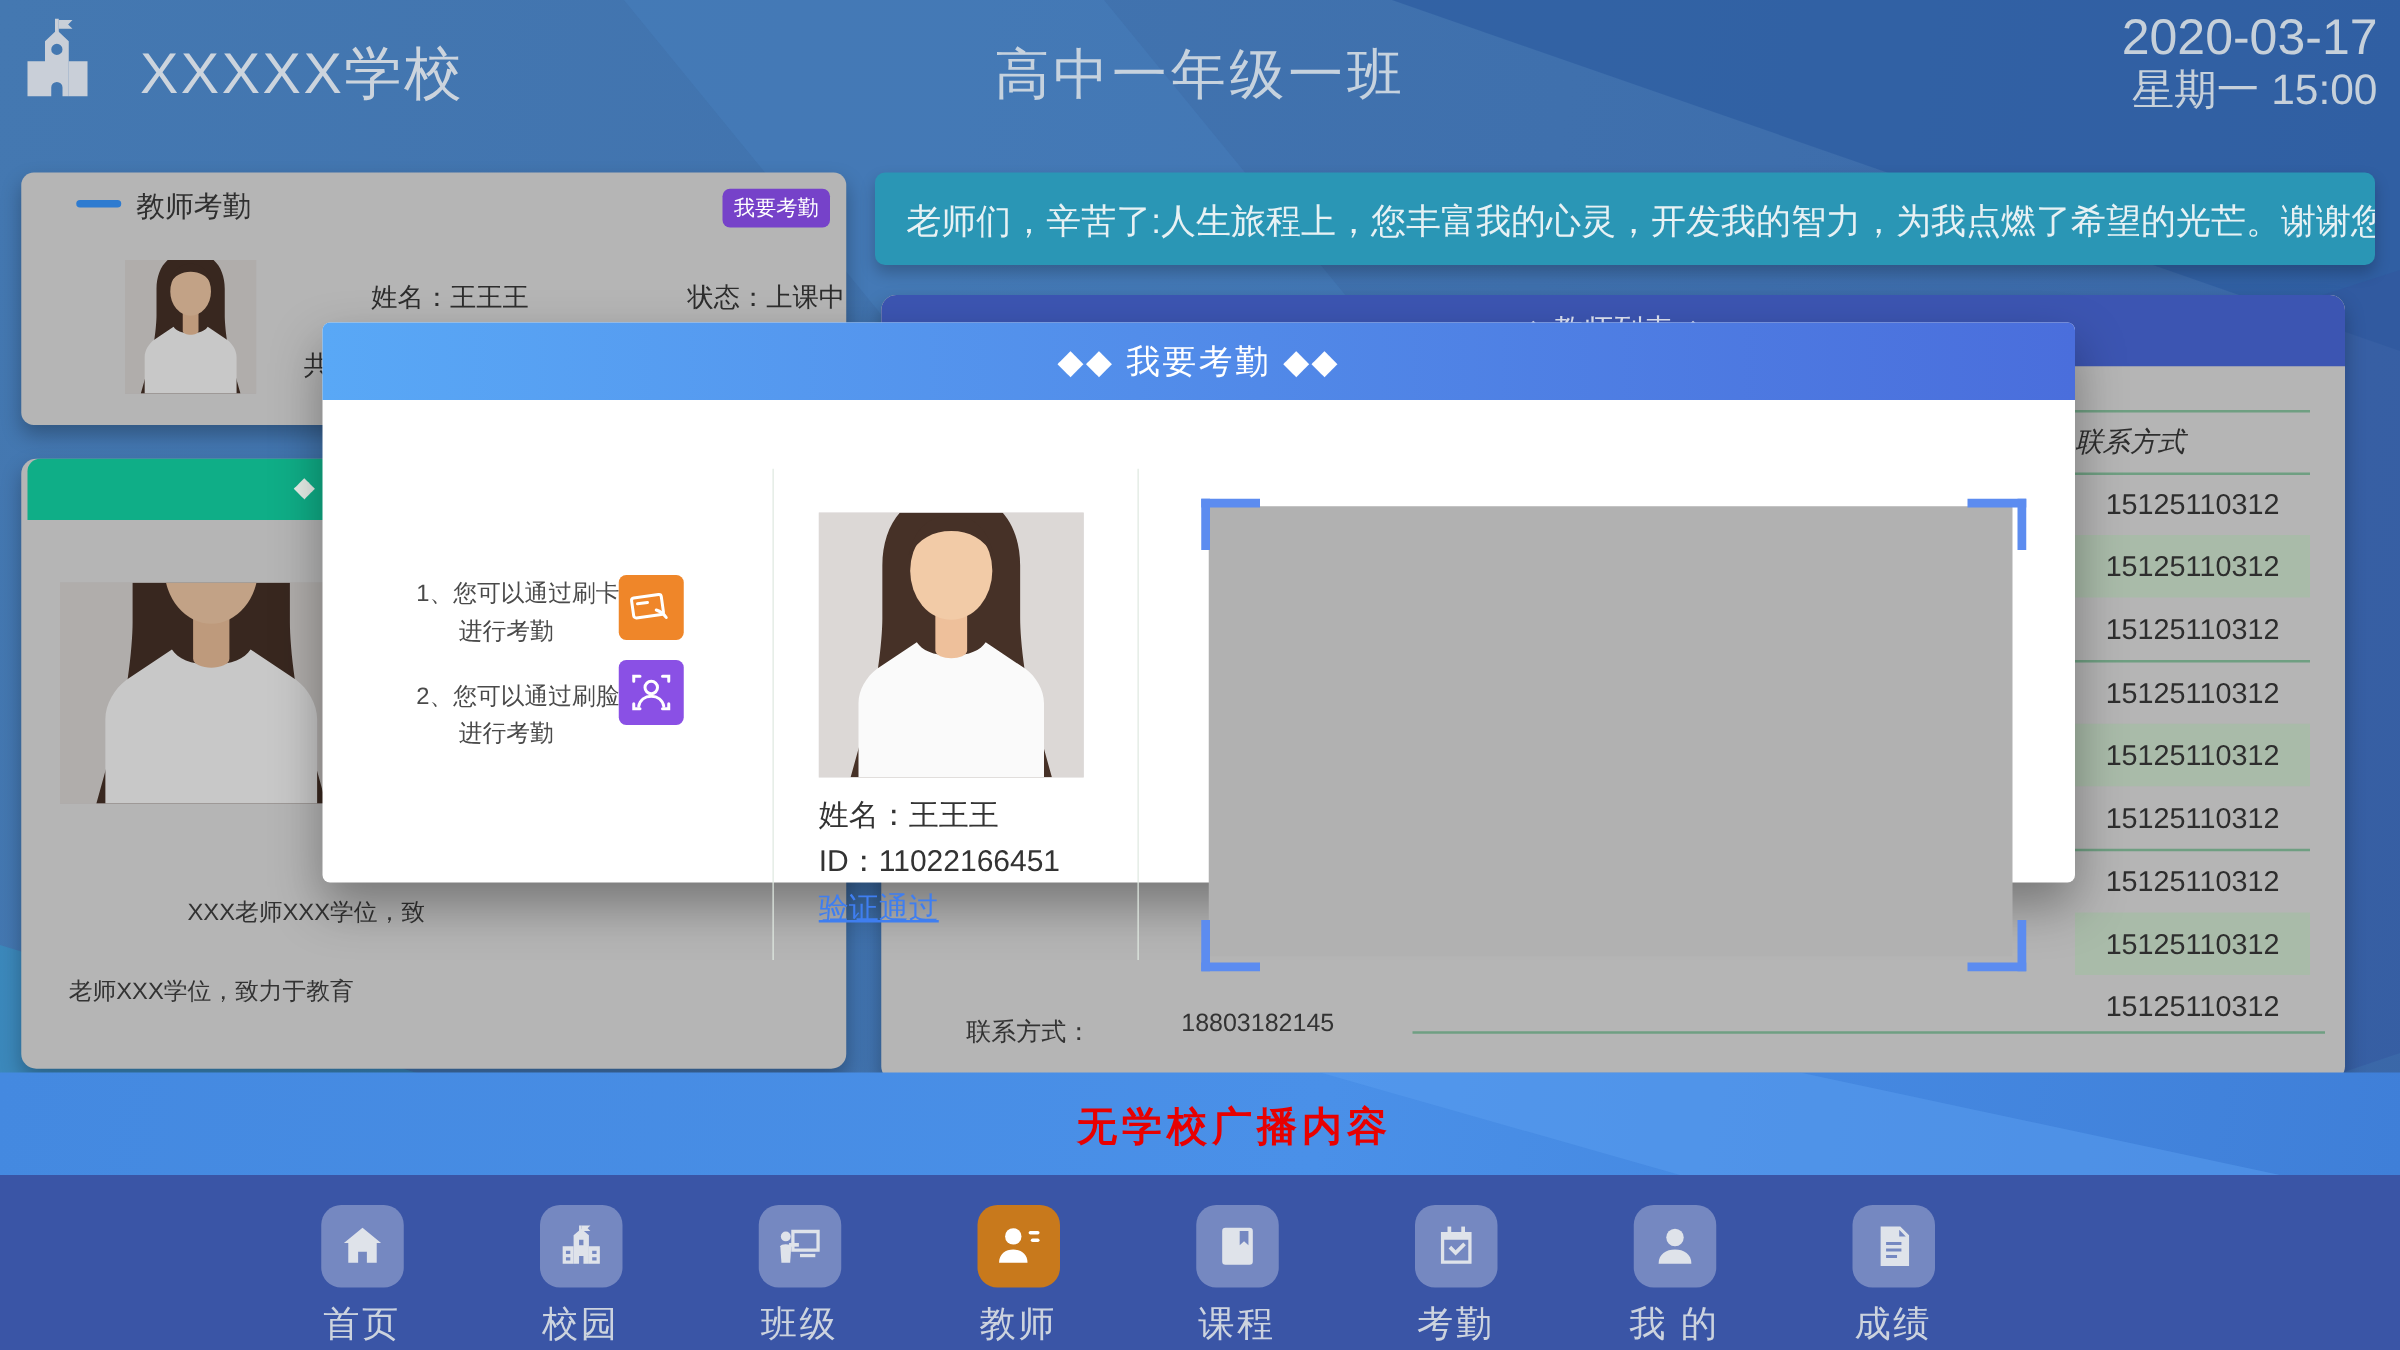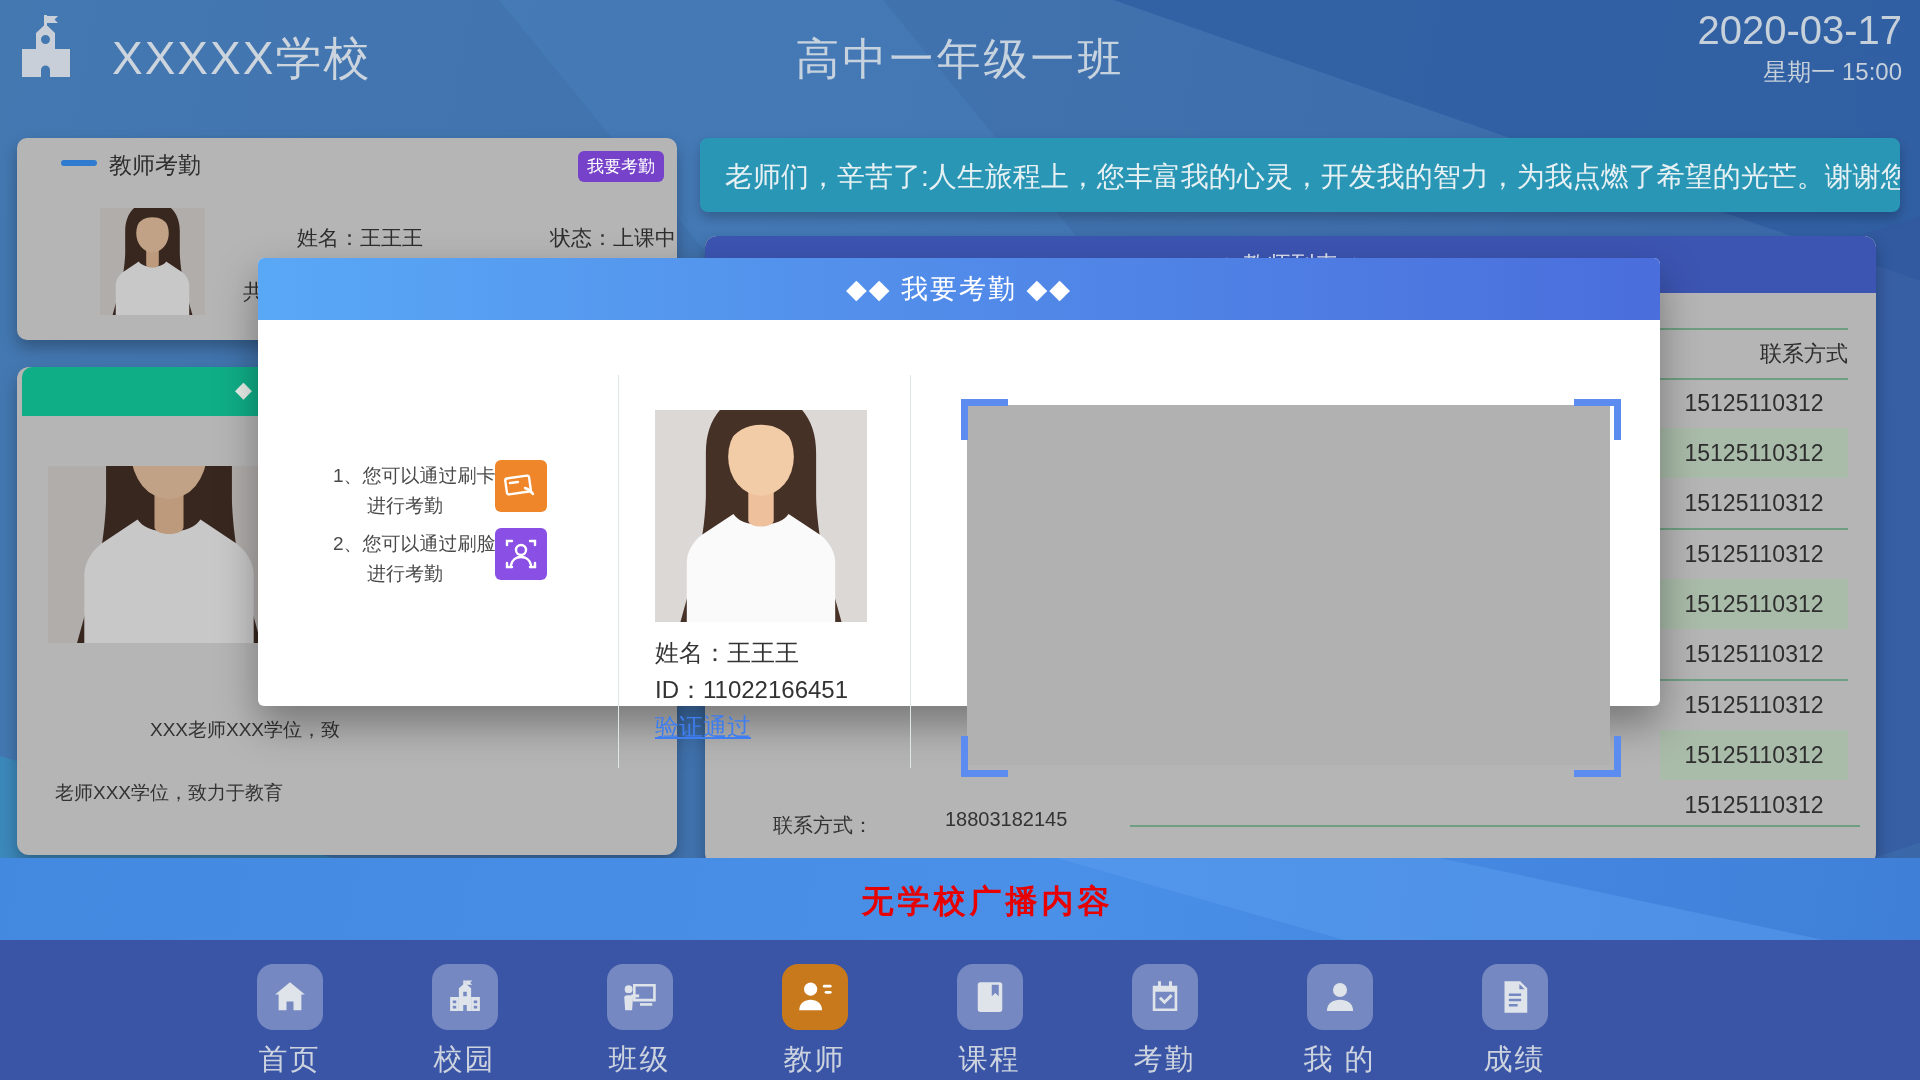--- a/index.html
+++ b/index.html
@@ -11,21 +11,21 @@
   .shape1{clip-path:polygon(58% 0,100% 0,100% 26%);background:#2b5aa0;opacity:.65;}
   .shape2{clip-path:polygon(26% 0,46% 0,92% 100%,72% 100%);background:#5290d2;opacity:.20;}
   .shape3{clip-path:polygon(0 70%,22% 82%,8% 100%,0 100%);background:#2fa6cc;opacity:.38;}
   .shape4{clip-path:polygon(86% 28%,100% 20%,100% 78%,90% 84%);background:#33549e;opacity:.45;}
 
   
   .hdr-school{left:112px;top:28px;font-size:46px;color:#ccd4dd;letter-spacing:2px;}
   .hdr-class{left:0;right:0;top:30px;text-align:center;font-size:44px;color:#c6d2de;letter-spacing:3px;}
   .hdr-dt{right:18px;top:8px;text-align:right;color:#c6d0da;}
   .hdr-date{font-size:40px;line-height:44px;}
-  .hdr-week{font-size:24px;line-height:40px;}
+  .hdr-week{font-size:34px;line-height:40px;}
 
   .panel{position:absolute;background:#b5b5b5;border-radius:12px;box-shadow:0 8px 16px rgba(0,0,0,.28);}
 
   
   .dash{left:44px;top:22px;width:36px;height:6px;background:#2e7bd0;border-radius:3px;}
   .pa-title{left:92px;top:12px;font-size:23px;color:#2f2f2f;}
   .pa-btn{left:561px;top:13px;width:86px;height:31px;background:#7642c9;border:none;border-radius:6px;
           color:#ffffff;font-size:17px;line-height:31px;text-align:center;cursor:pointer;padding:0;}
   .photo{position:absolute;overflow:hidden;background:#d8d4d2;}
   .dim{filter:brightness(.8);}
@@ -43,21 +43,21 @@
   .msgbar{left:700px;top:138px;width:1200px;height:74px;background:#2a96b5;border-radius:8px;
           box-shadow:0 6px 12px rgba(0,0,0,.22);overflow:hidden;}
   .msgbar span{position:absolute;left:25px;top:20px;font-size:28px;color:#e7f1f4;white-space:nowrap;}
 
   
   .tl-band{left:0;top:0;right:0;height:57px;background:#3c55b2;border-radius:12px 12px 0 0;
            text-align:center;font-size:24px;color:#dfe4f2;line-height:57px;}
   .tl-col{position:absolute;left:955px;top:92px;width:188px;}
   .gline{position:absolute;height:2px;background:#6f9f82;}
   .tl-head{position:absolute;left:0;top:2px;width:188px;height:48px;font-size:22px;color:#2e2e2e;
-           text-align:right;line-height:48px;}
+           text-align:left;line-height:48px;font-style:italic;}
   .tl-row{position:absolute;left:0;width:188px;height:50px;font-size:23px;color:#2e2e2e;
           text-align:center;line-height:50px;}
   .tl-row.green{background:#a9bba9;}
   .tl-detail-label{left:68px;top:576px;font-size:20px;color:#333;}
   .tl-detail-value{left:240px;top:572px;font-size:20px;color:#333;}
 
   
   .modal{left:258px;top:258px;width:1402px;height:448px;background:#fff;border-radius:6px;
          box-shadow:0 18px 40px rgba(0,0,0,.35);z-index:10;}
   .modal-hdr{left:0;top:0;right:0;height:62px;border-radius:6px 6px 0 0;
@@ -204,21 +204,21 @@
     <div class="inst-icon icard" style="left:237px;top:202px;">
       <svg width="36" height="36" viewBox="0 0 36 36">
         <g fill="none" stroke="#fff" stroke-width="2.4" stroke-linecap="round">
           <rect x="3" y="9" width="24" height="16" rx="2" transform="rotate(-8 15 17)"></rect>
           <path d="M7 15l8-1"></path>
             <path d="M22 20c3 1 6 3 8 6"></path>
         </g>
       </svg>
     </div>
 
-    <div class="inst" style="left:75px;top:271px;">
+    <div class="inst" style="left:75px;top:285px;">
       <div><span>2、</span><span>您可以通过刷脸</span></div>
       <div class="ind">进行考勤</div>
     </div>
     <div class="inst-icon iface" style="left:237px;top:270px;">
       <svg width="36" height="36" viewBox="0 0 36 36">
         <g fill="none" stroke="#fff" stroke-width="2.4" stroke-linecap="round">
           <path d="M4 9V5h5"></path>
             <path d="M27 5h5v4"></path>
             <path d="M4 27v4h5"></path>
             <path d="M32 27v4h-5"></path>

